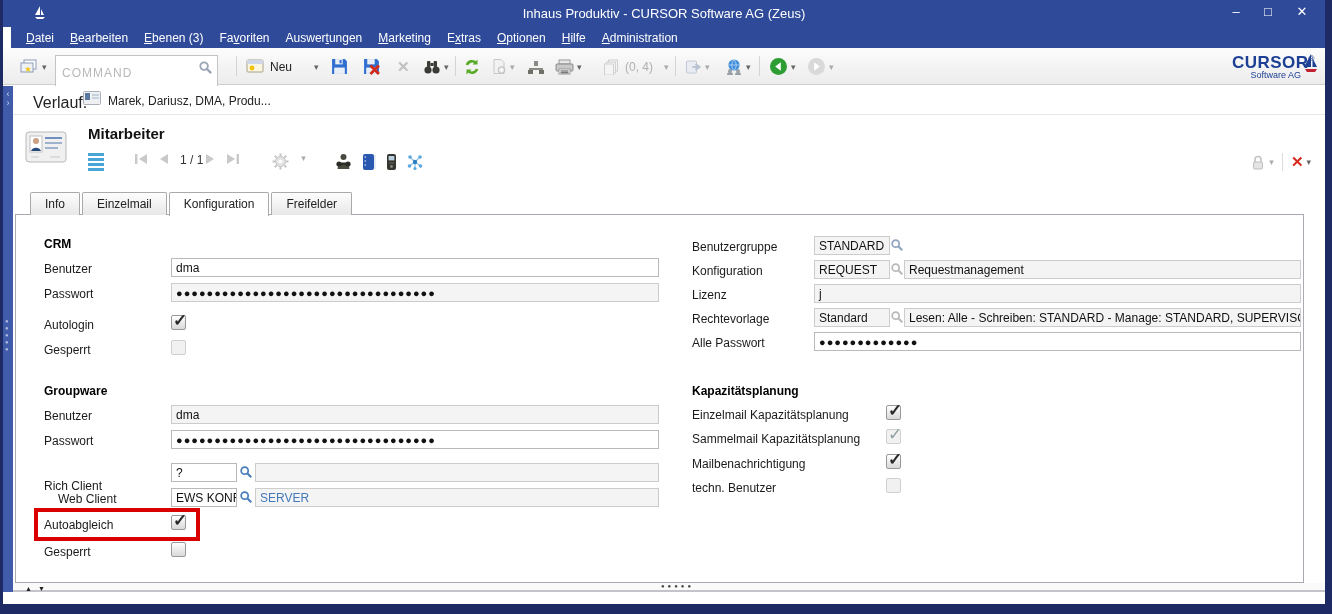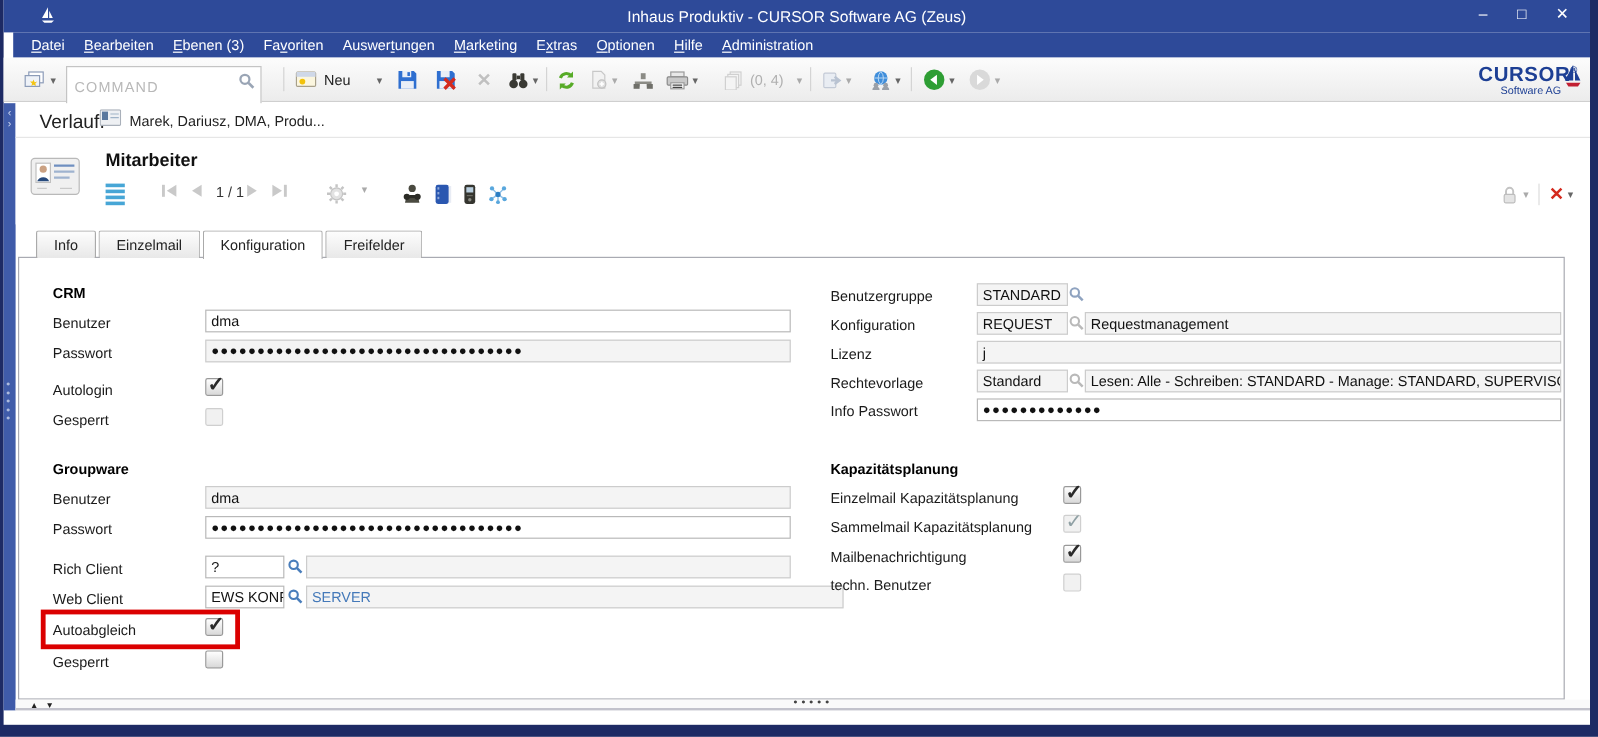--- a/index.html
+++ b/index.html
@@ -443,39 +443,39 @@
     <div class="cb checked" style="left:155px;top:100px"></div>
     <div class="lbl" style="left:28px;top:128px">Gesperrt</div>
     <div class="cb dis" style="left:155px;top:125px"></div>
 
     <div class="lbl sec" style="left:28px;top:169px">Groupware</div>
     <div class="lbl" style="left:28px;top:194px">Benutzer</div>
     <div class="fld ro" style="left:155px;top:190px;width:488px">dma</div>
     <div class="lbl" style="left:28px;top:219px">Passwort</div>
     <div class="fld dots" style="left:155px;top:215px;width:488px">●●●●●●●●●●●●●●●●●●●●●●●●●●●●●●●●●●</div>
 
-    <div class="lbl" style="left:28px;top:252px">Rich Client</div>
+    <div class="lbl" style="left:28px;top:264px">Rich Client</div>
     <div class="fld" style="left:155px;top:248px;width:66px">?</div>
     <span class="mag" style="left:223px;top:250px">
         <svg width="14" height="14" viewBox="0 0 16 16">
           <circle cx="6.5" cy="6.5" r="4" fill="none" stroke="#4a7ebb" stroke-width="2"></circle>
           <line x1="9.7" y1="9.7" x2="14" y2="14" stroke="#4a7ebb" stroke-width="2.4"></line>
         </svg>
       </span>
     <div class="fld ro" style="left:239px;top:248px;width:404px"></div>
 
-    <div class="lbl" style="left:28px;top:277px">Web Client</div>
+    <div class="lbl" style="left:42px;top:277px">Web Client</div>
     <div class="fld" style="left:155px;top:273px;width:66px;padding-right:0">EWS KONFI</div>
     <span class="mag" style="left:223px;top:275px">
         <svg width="14" height="14" viewBox="0 0 16 16">
           <circle cx="6.5" cy="6.5" r="4" fill="none" stroke="#4a7ebb" stroke-width="2"></circle>
           <line x1="9.7" y1="9.7" x2="14" y2="14" stroke="#4a7ebb" stroke-width="2.4"></line>
         </svg>
       </span>
-    <div class="fld ro link" style="left:239px;top:273px;width:448px">SERVER</div>
+    <div class="fld ro link" style="left:239px;top:273px;width:404px">SERVER</div>
 
     <div class="redbox" style="left:18px;top:293px;width:166px;height:33px"></div>
     <div class="lbl" style="left:28px;top:303px">Autoabgleich</div>
     <div class="cb checked" style="left:155px;top:300px"></div>
     <div class="lbl" style="left:28px;top:330px">Gesperrt</div>
     <div class="cb" style="left:155px;top:327px"></div>
 
     <div class="lbl" style="left:676px;top:25px">Benutzergruppe</div>
     <div class="fld ro" style="left:798px;top:21px;width:76px">STANDARD</div>
     <span class="mag" style="left:874px;top:23px">
@@ -501,21 +501,21 @@
     <div class="lbl" style="left:676px;top:97px">Rechtevorlage</div>
     <div class="fld ro" style="left:798px;top:93px;width:76px">Standard</div>
     <span class="mag" style="left:874px;top:95px">
         <svg width="14" height="14" viewBox="0 0 16 16">
           <circle cx="6.5" cy="6.5" r="4" fill="none" stroke="#b9b9b9" stroke-width="2"></circle>
           <line x1="9.7" y1="9.7" x2="14" y2="14" stroke="#b9b9b9" stroke-width="2.4"></line>
         </svg>
       </span>
     <div class="fld ro" style="left:888px;top:93px;width:397px">Lesen: Alle - Schreiben: STANDARD - Manage: STANDARD, SUPERVISO</div>
 
-    <div class="lbl" style="left:676px;top:121px">Info Passwort</div>
+    <div class="lbl" style="left:676px;top:121px">Alle Passwort</div>
     <div class="fld dots" style="left:798px;top:117px;width:487px">●●●●●●●●●●●●●</div>
 
     <div class="lbl sec" style="left:676px;top:169px">Kapazitätsplanung</div>
     <div class="lbl" style="left:676px;top:193px">Einzelmail Kapazitätsplanung</div>
     <div class="cb checked" style="left:870px;top:190px"></div>
     <div class="lbl" style="left:676px;top:217px">Sammelmail Kapazitätsplanung</div>
     <div class="cb dis checked softcheck" style="left:870px;top:214px"></div>
     <div class="lbl" style="left:676px;top:242px">Mailbenachrichtigung</div>
     <div class="cb checked" style="left:870px;top:239px"></div>
     <div class="lbl" style="left:676px;top:266px">techn. Benutzer</div>

